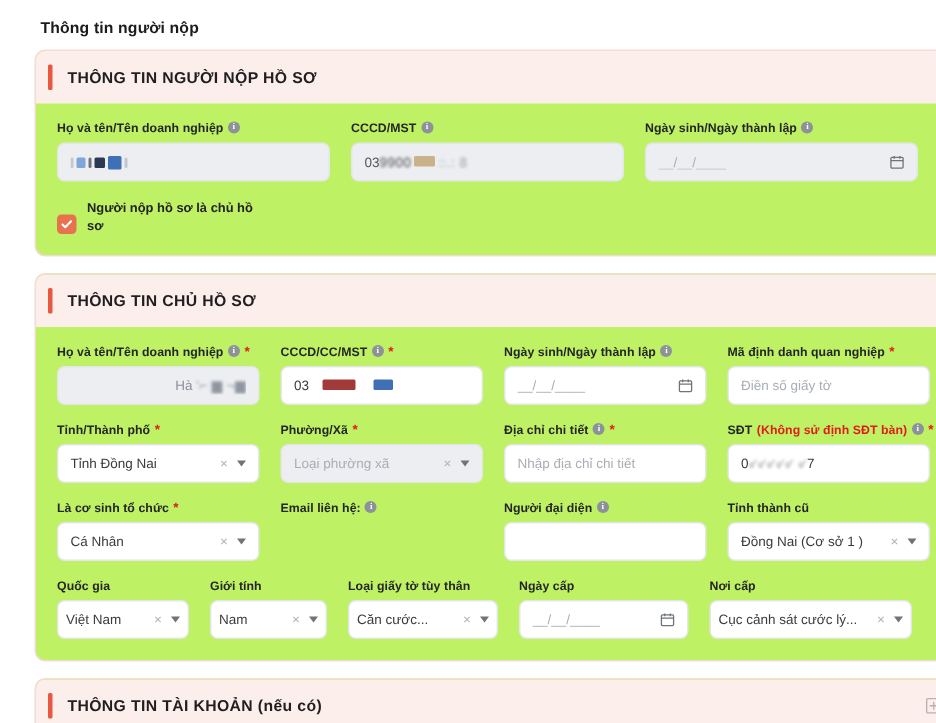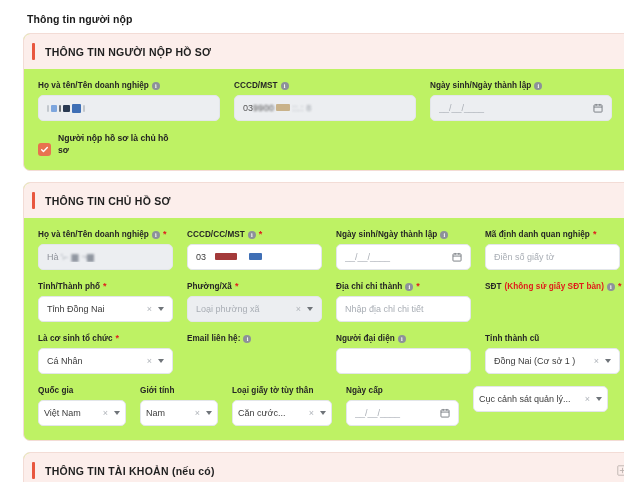--- a/index.html
+++ b/index.html
@@ -48,21 +48,21 @@
   .card-body { padding: 12px 14px 14px 14px; }
 
   
   .row { display: flex; gap: 14px; margin-bottom: 12px; }
   .row:last-child { margin-bottom: 0; }
   .field { display: flex; flex-direction: column; min-width: 0; }
 
   .lbl {
     font-size: 8.2px; color: #252525; font-weight: bold;
     margin-bottom: 5px; white-space: nowrap;
-    display: flex; align-items: center; gap: 3px;
+    display: flex; align-items: flex-start; gap: 3px;
     letter-spacing: .05px;
   }
   .lbl .red-note { color: #e01b1b; font-weight: bold; }
   .req { color: #e01b1b; font-weight: bold; font-size: 9px; line-height: 1; }
 
   .info-icon {
     width: 8px; height: 8px; flex: none; display: inline-block;
     border-radius: 50%; background: #8d9199;
     color: #fff; font-size: 6px; line-height: 8px;
     text-align: center; font-weight: bold;
@@ -72,21 +72,21 @@
   
   .ctl {
     height: 26px; border: 1px solid #e3e6ea; border-radius: 5px;
     background: #fff; display: flex; align-items: center;
     padding: 0 8px; font-size: 9px; color: #3b3b3b;
     position: relative; overflow: hidden;
   }
   .ctl.disabled { background: #eceef1; border-color: #e3e6ea; }
   .ctl .val { white-space: nowrap; overflow: hidden; text-overflow: ellipsis; flex: 1; }
   .ctl .ph { color: #a9aeb5; }
-  .ctl .val-dis { color: #8d9199; }
+  .ctl .val-dis { color: #8d9199; text-align: right; }
 
   
   .sel-clear {
     font-size: 9px; color: #b0b4ba; margin-left: 4px; flex: none;
   }
   .sel-caret {
     width: 0; height: 0; flex: none; margin-left: 6px;
     border-left: 3.2px solid transparent;
     border-right: 3.2px solid transparent;
     border-top: 4px solid #6f7479;
@@ -281,35 +281,40 @@
           </div>
           <div class="ctl disabled">
             <span class="val ph">Loại phường xã</span>
             <span class="sel-clear">×</span>
             <span class="sel-caret"></span>
           </div>
         </div>
 
         <div class="field" style="width:135px">
           <div class="lbl">
-            <span>Địa chỉ chi thành</span>
+            <span>Địa chỉ chi tiết</span>
             <span class="info-icon">i</span>
             <span class="req">*</span>
           </div>
           <div class="ctl">
             <span class="val ph">Nhập địa chỉ chi tiết</span>
           </div>
         </div>
 
         <div class="field" style="width:135px">
           <div class="lbl">
             <span>SĐT</span>
-            <span class="red-note">(Không sử giấy SĐT bàn)</span>
-            <span class="info-icon">i</span>
-            <span class="req">*</span>
+            <span class="red-note">(Không sử định SĐT bàn)</span>
+            <span class="info-icon">i</span>
+            <span class="req">*</span>
+          </div>
+          <div class="ctl">
+            <span class="val">
+              <span>0</span><span class="blurtext" style="color:#8a8f96">୰୰୰୰୰ ୰</span><span>7</span>
+            </span>
           </div>
         </div>
 
       </div>
 
       <div class="row">
 
         <div class="field" style="width:135px">
           <div class="lbl">
             <span>Là cơ sinh tổ chức</span>
@@ -396,22 +401,25 @@
             <span class="cal-icon">
               <svg viewBox="0 0 16 16" width="10" height="10" fill="none" stroke="currentColor" stroke-width="1.4">
                 <rect x="1.5" y="3" width="13" height="11.5" rx="1.2"></rect>
                 <path d="M1.5 6.5h13M5 1.5v3M11 1.5v3"></path>
               </svg>
             </span>
           </div>
         </div>
 
         <div class="field" style="width:135px">
+          <div class="lbl">
+            <span>Nơi cấp</span>
+          </div>
           <div class="ctl" style="padding:0 5px">
-            <span class="val">Cục cảnh sát quản lý...</span>
+            <span class="val">Cục cảnh sát cước lý...</span>
             <span class="sel-clear" style="margin-left:0">×</span>
             <span class="sel-caret"></span>
           </div>
         </div>
 
       </div>
 
     </div>
   </div>
 

